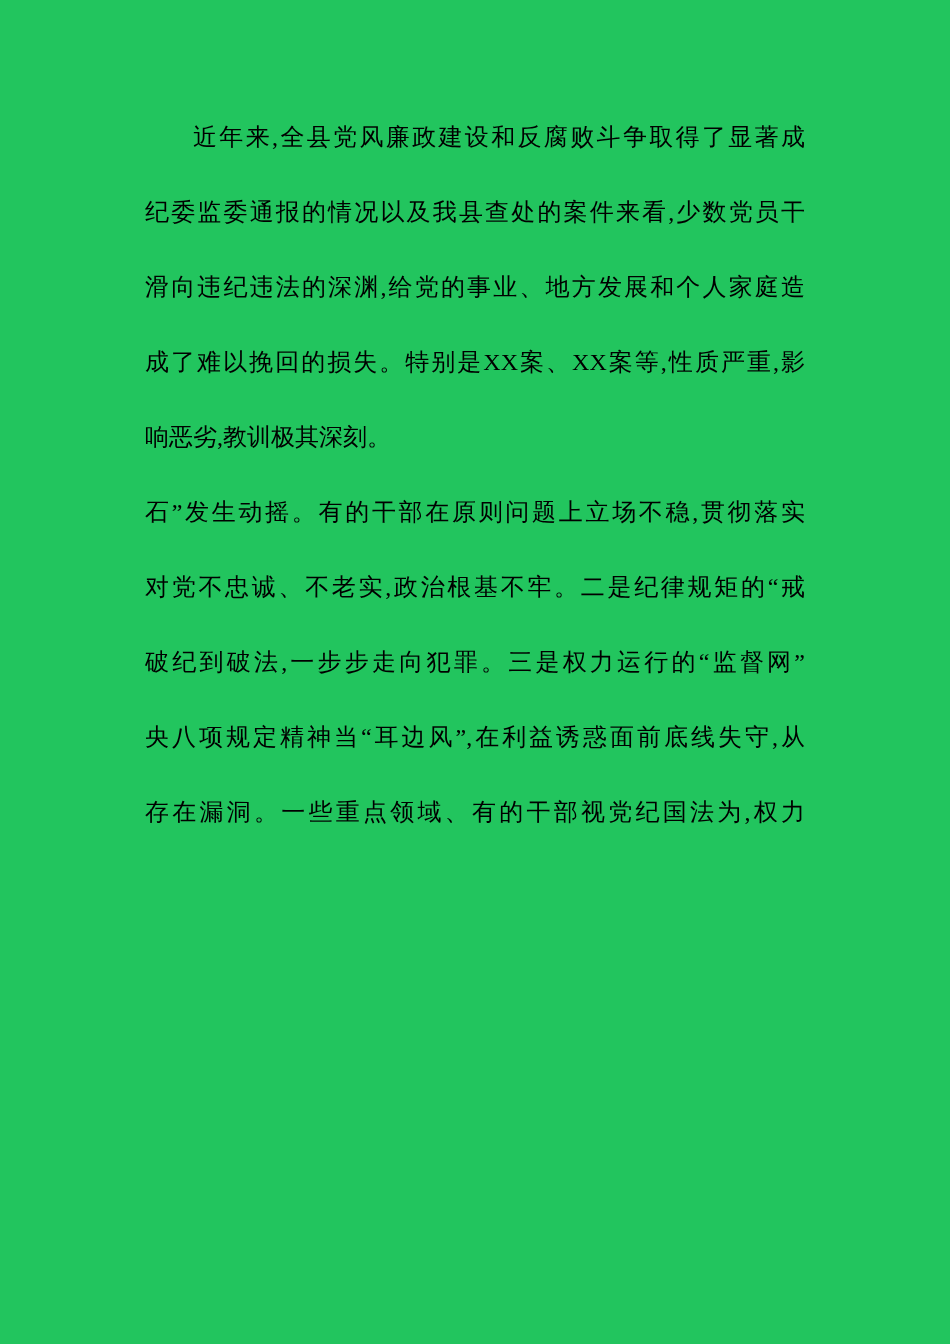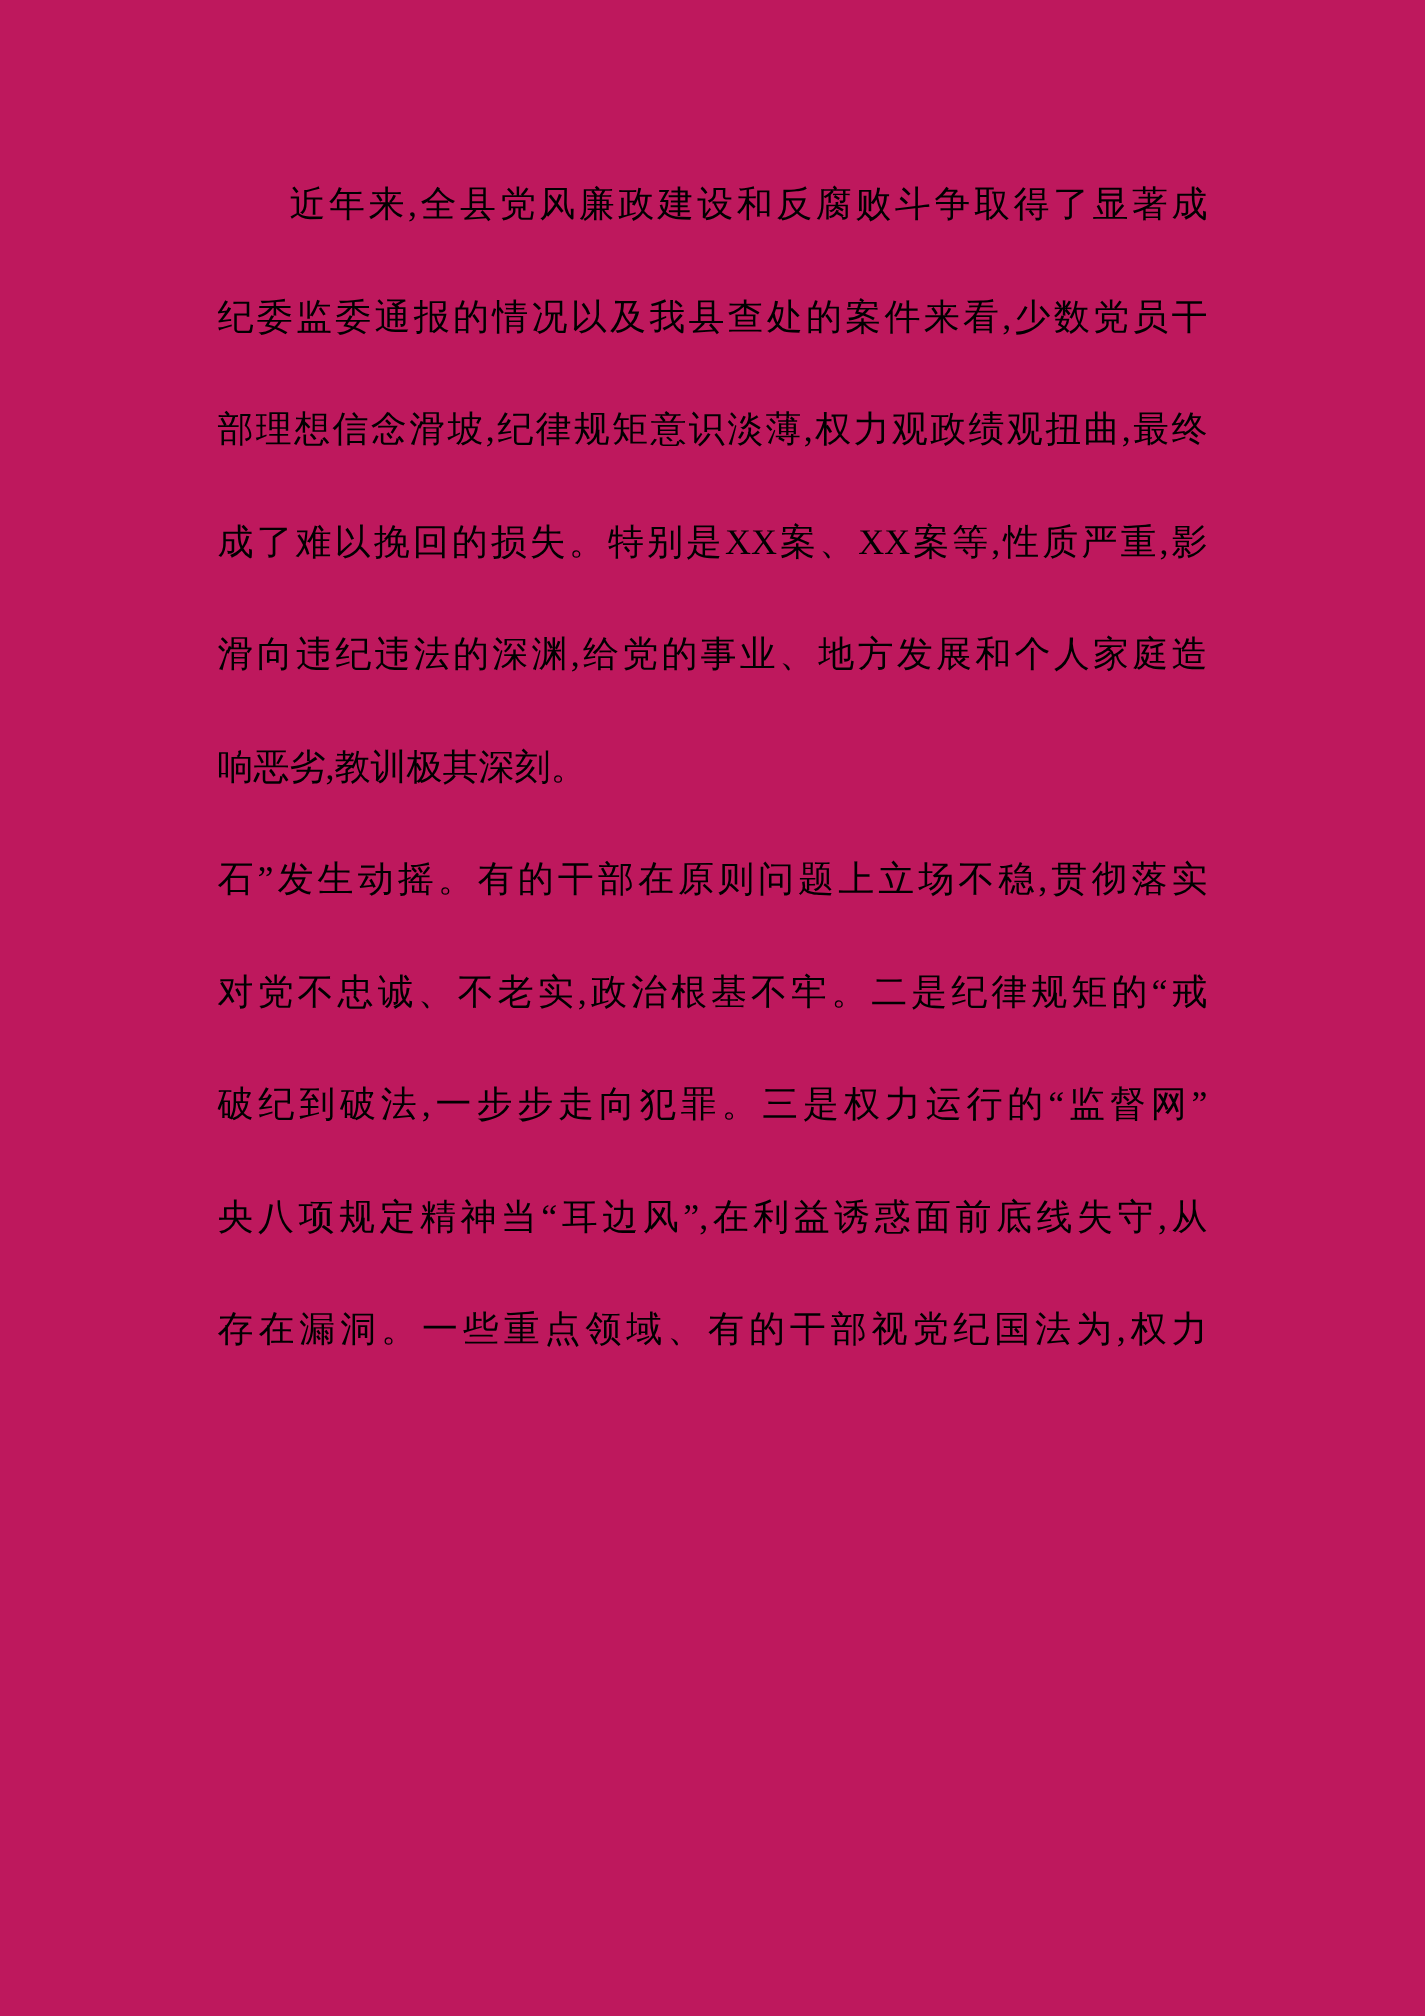--- a/index.html
+++ b/index.html
@@ -4,21 +4,21 @@
 <style>
   html, body {
     margin: 0;
     padding: 0;
     background: #ffffff;
   }
   .page {
     position: relative;
     width: 950px;
     height: 1344px;
-    background: #be185d;
+    background: #22c55e;
     overflow: hidden;
     font-family: "Liberation Serif", "DejaVu Serif", serif;
   }
   .doc {
     position: absolute;
     top: 100px;
     left: 145px;
     width: 660px;
     color: #000000;
   }
@@ -42,23 +42,22 @@
   }
 </style>
 </head>
 <body>
 
 <div class="page">
   <div class="doc">
 
   <div class="line indent">近年来,全县党风廉政建设和反腐败斗争取得了显著成</div>
       <div class="line">纪委监委通报的情况以及我县查处的案件来看,少数党员干</div>
-      <div class="line">部理想信念滑坡,纪律规矩意识淡薄,权力观政绩观扭曲,最终</div>
+      <div class="line">滑向违纪违法的深渊,给党的事业、地方发展和个人家庭造</div>
       <div class="line">成了难以挽回的损失。特别是XX案、XX案等,性质严重,影</div>
-      <div class="line">滑向违纪违法的深渊,给党的事业、地方发展和个人家庭造</div>
       <div class="line no-justify">响恶劣,教训极其深刻。</div>
       <div class="line">石”发生动摇。有的干部在原则问题上立场不稳,贯彻落实</div>
       <div class="line">对党不忠诚、不老实,政治根基不牢。二是纪律规矩的“戒</div>
       <div class="line">破纪到破法,一步步走向犯罪。三是权力运行的“监督网”</div>
       <div class="line">央八项规定精神当“耳边风”,在利益诱惑面前底线失守,从</div>
       <div class="line">存在漏洞。一些重点领域、有的干部视党纪国法为,权力</div>
     </div>
 </div>
 
 </body></html>

